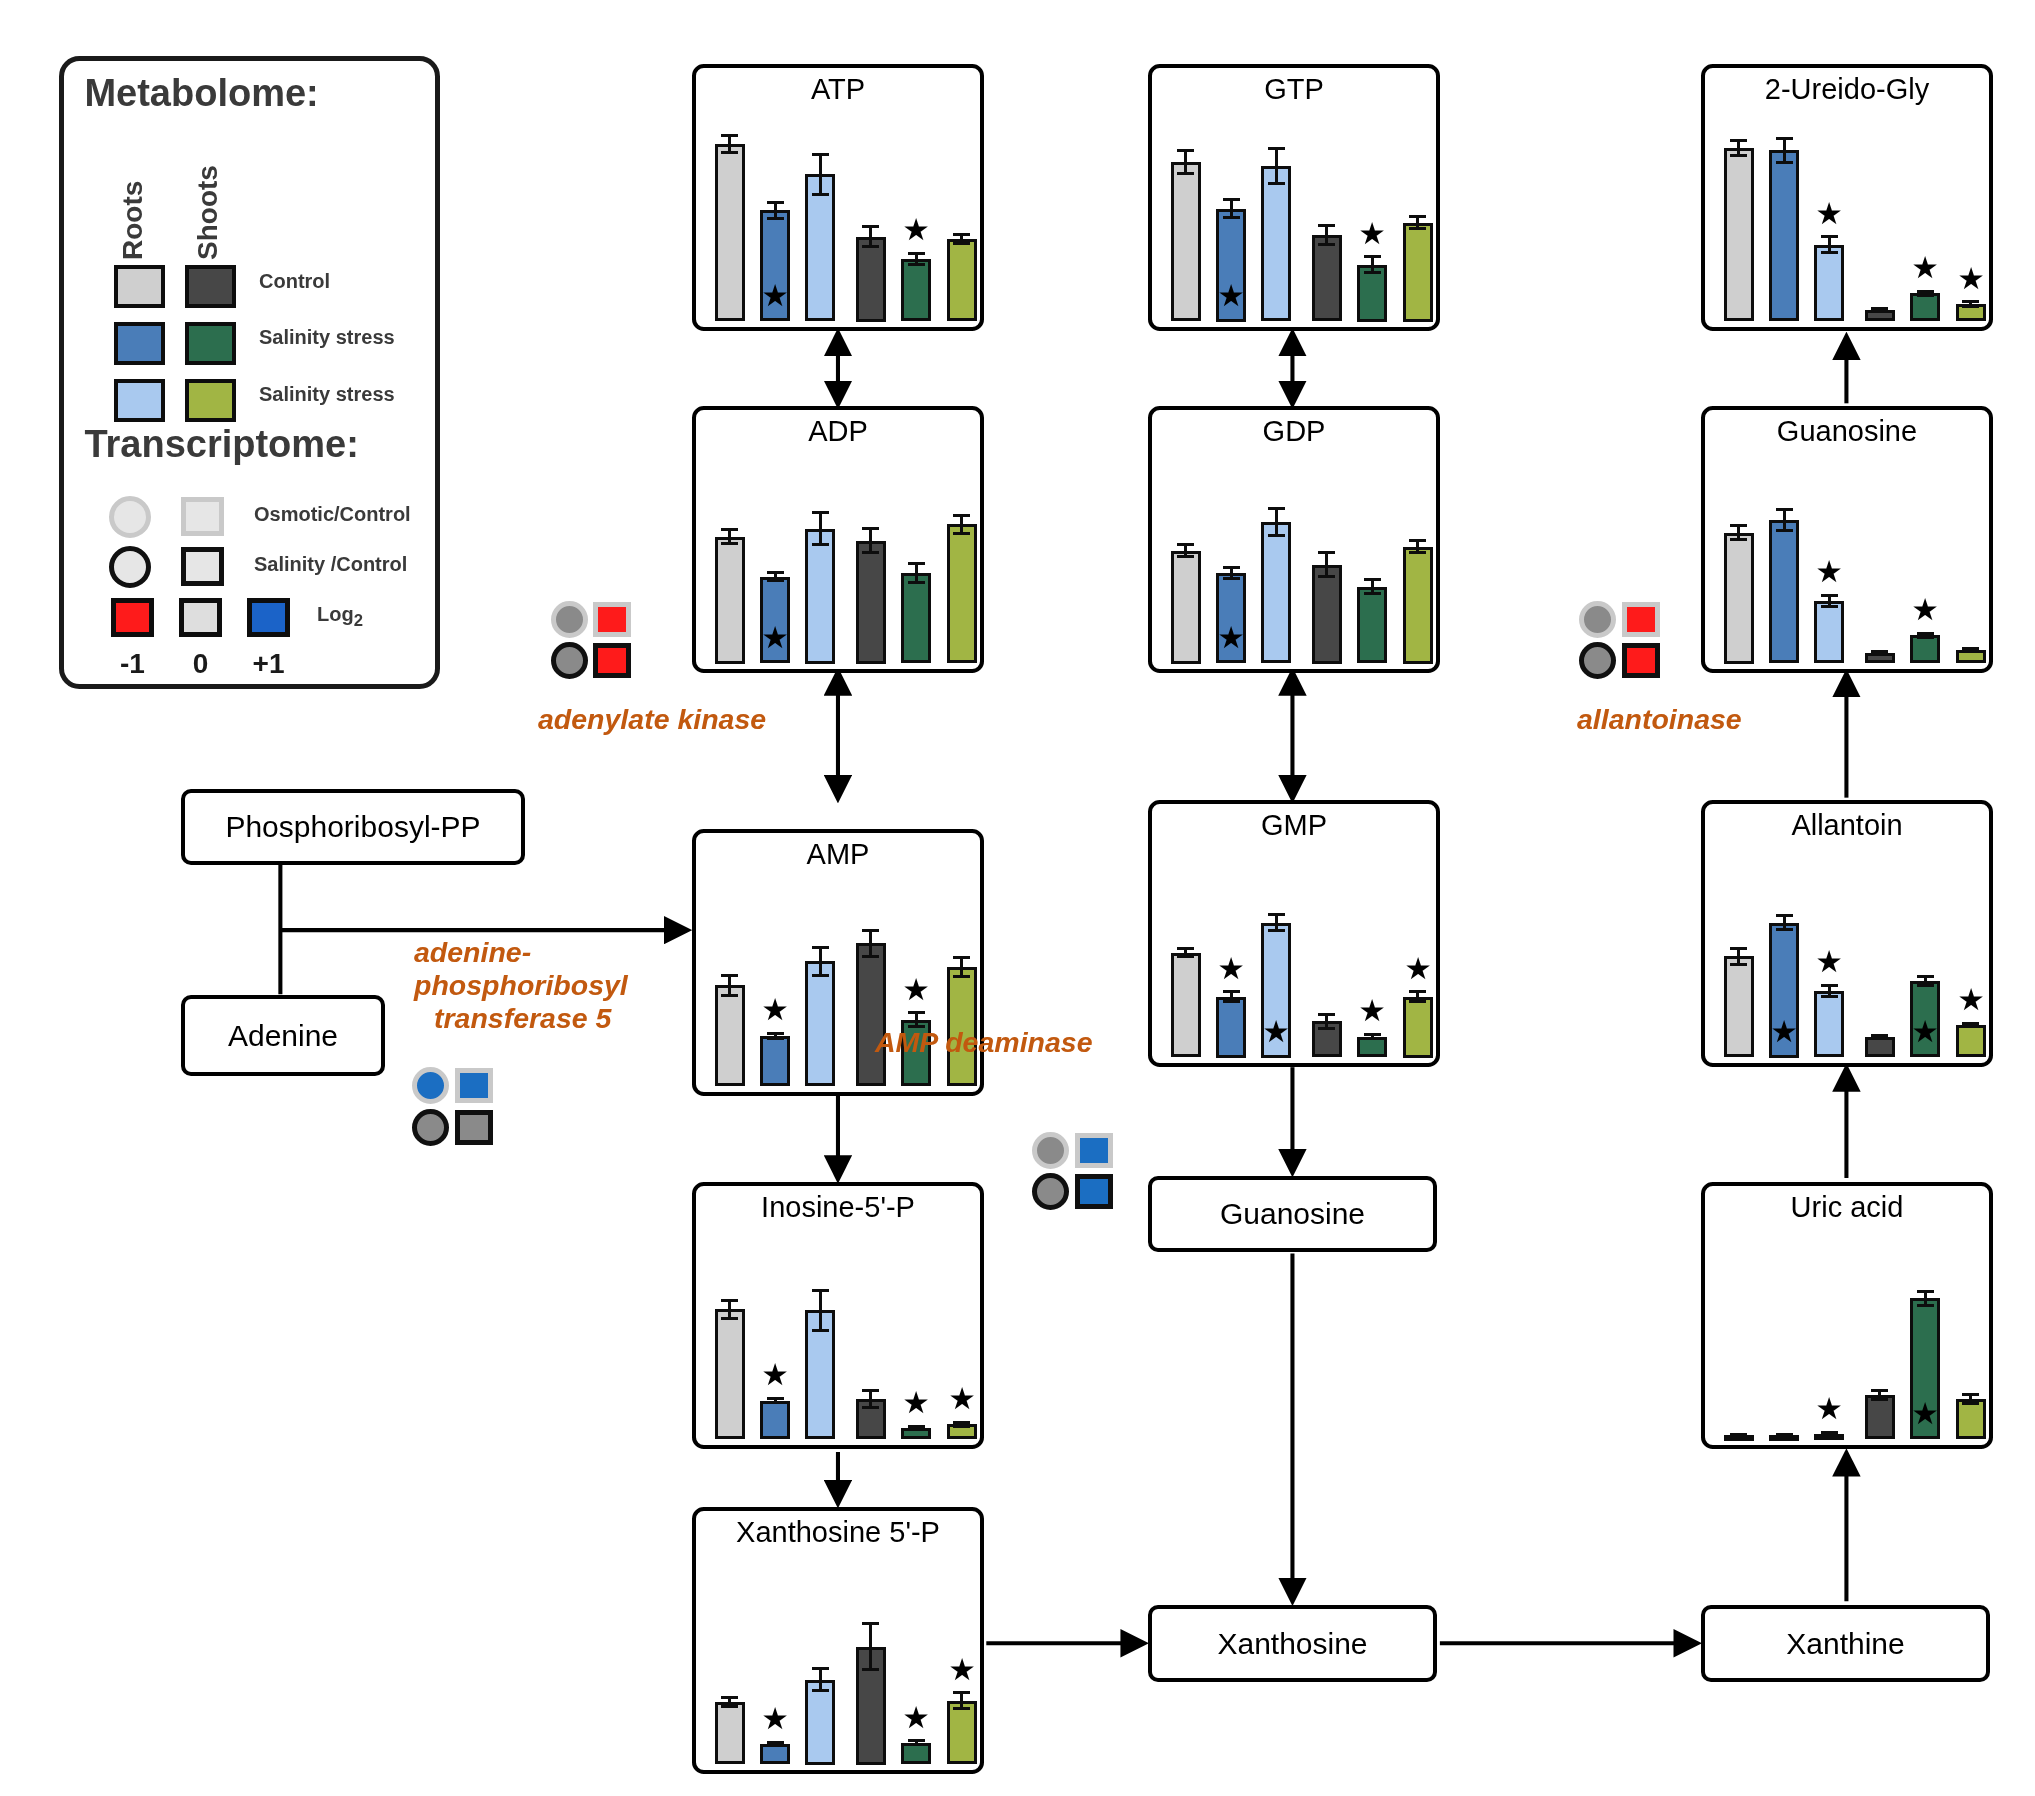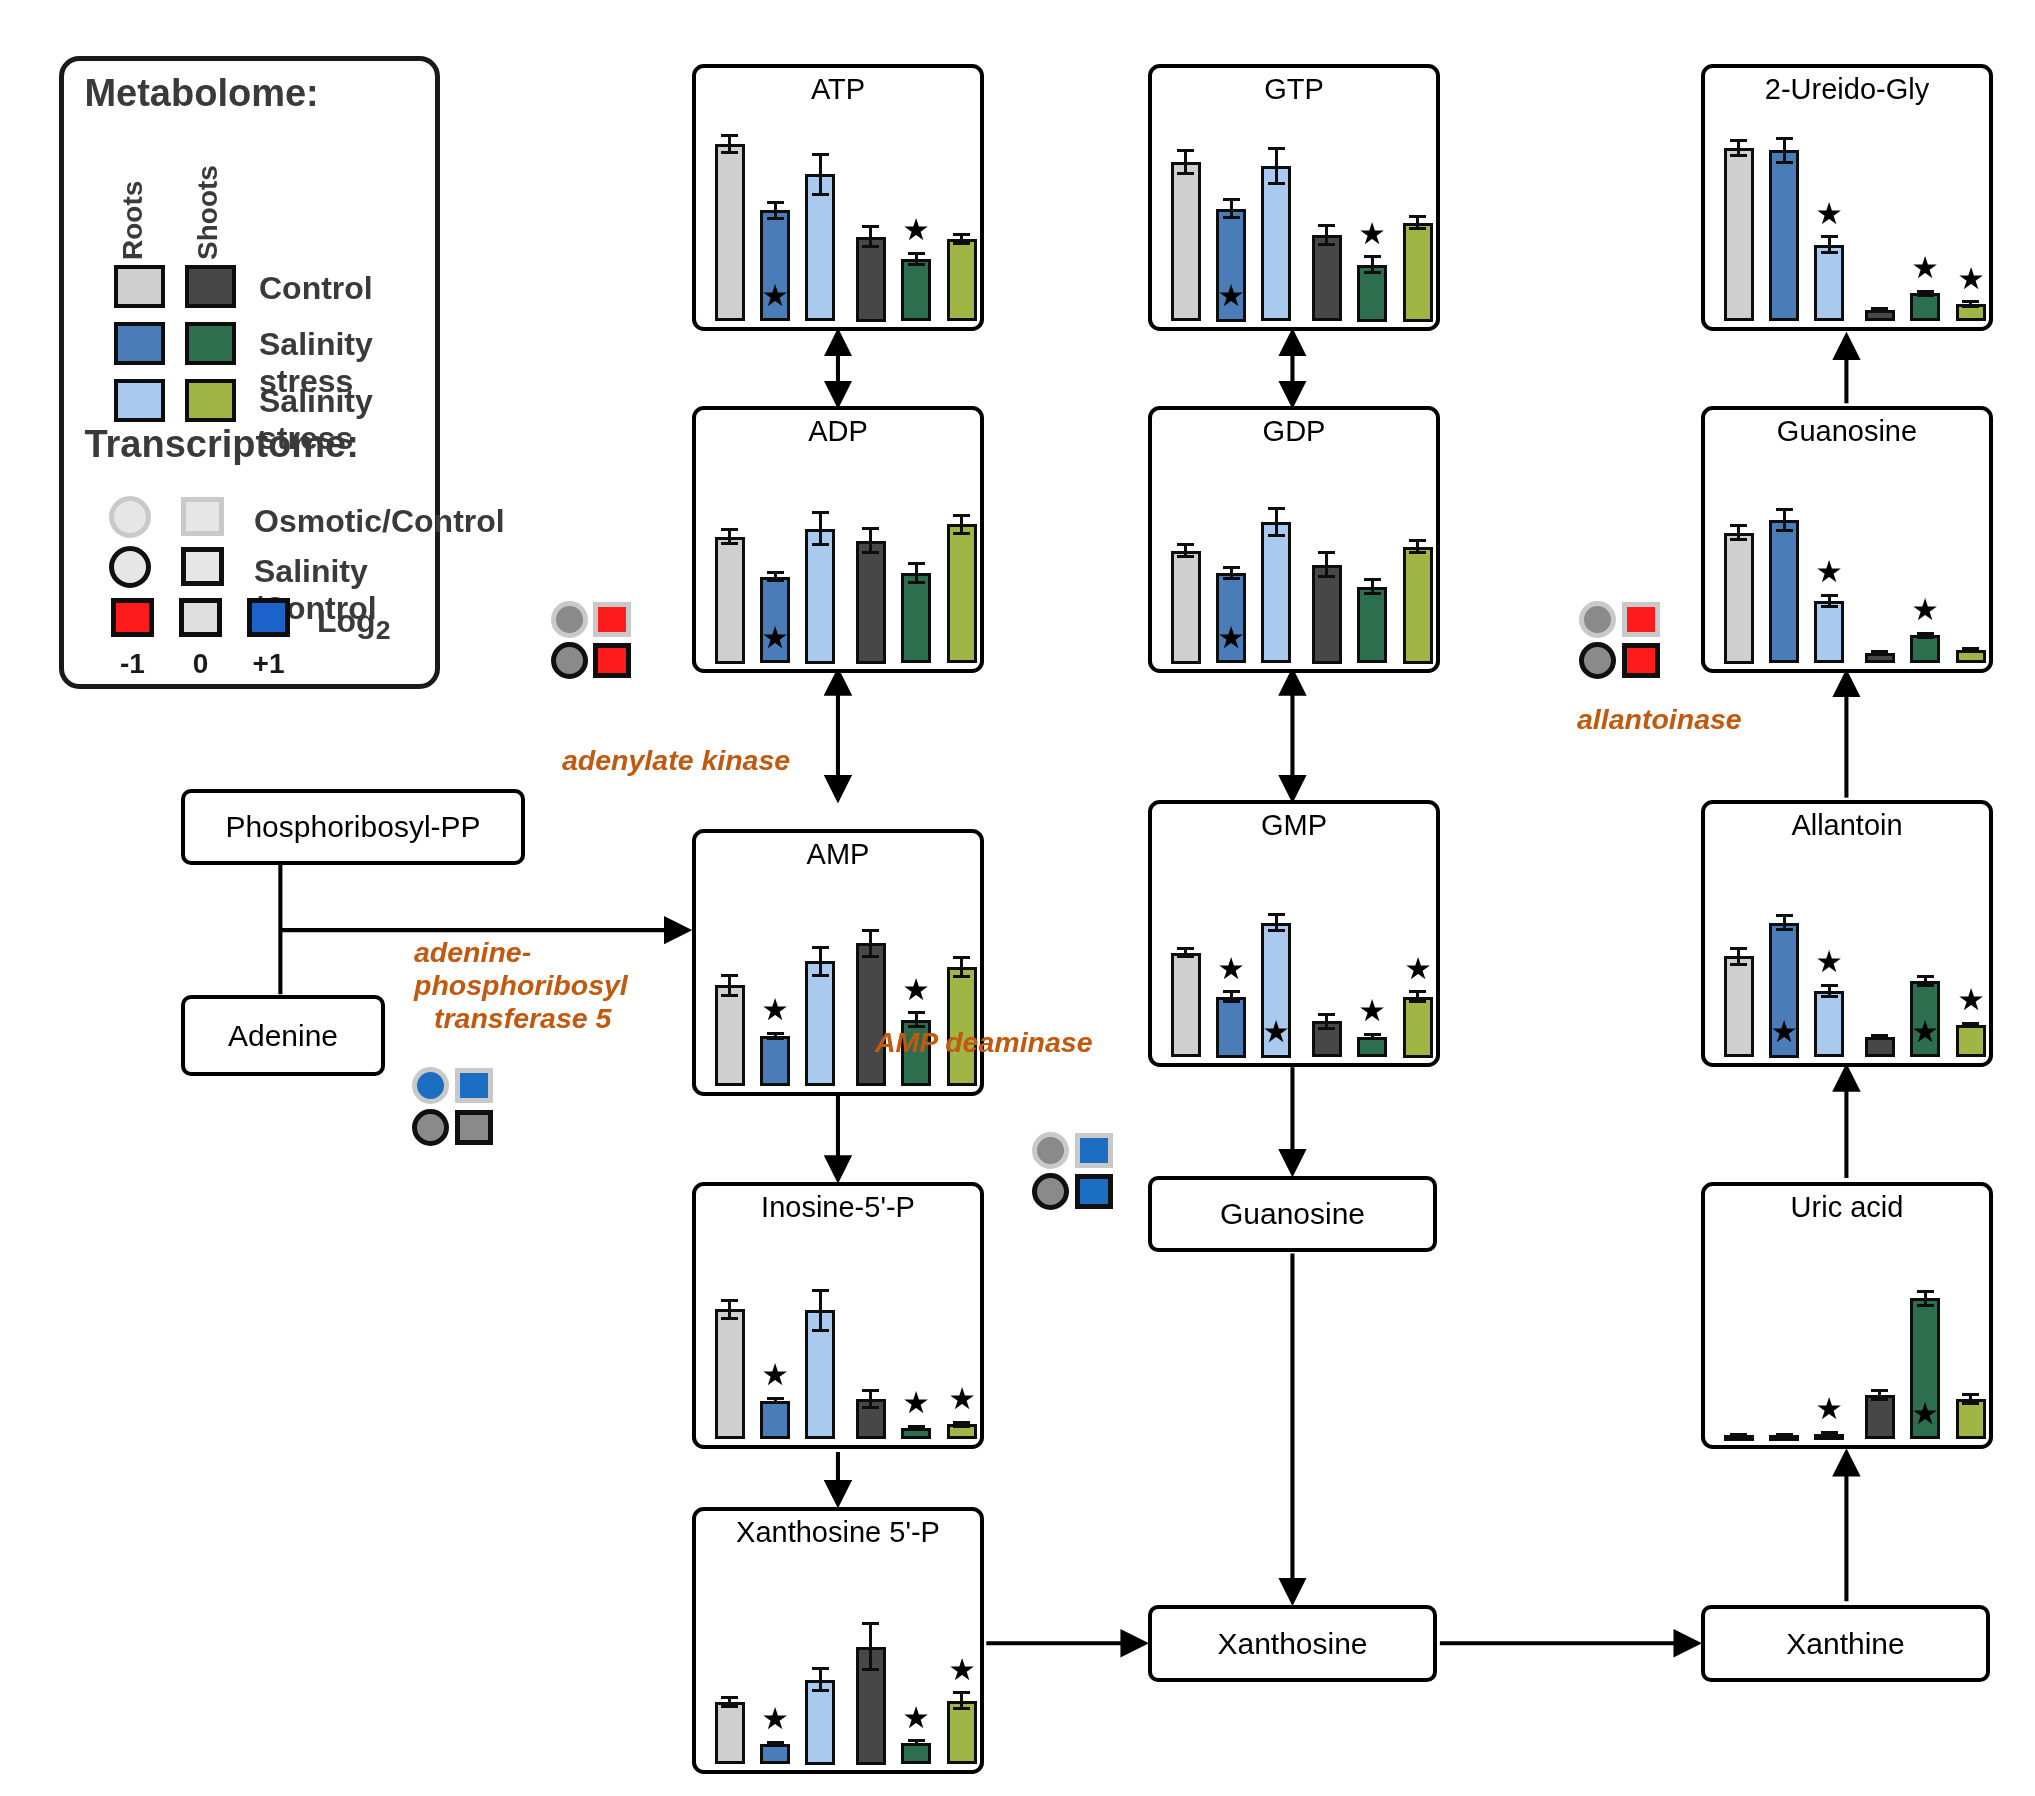--- a/index.html
+++ b/index.html
@@ -15,21 +15,21 @@
   .node{position:absolute;background:#fff;border:4.1px solid #000;border-radius:10px;box-sizing:border-box;
         display:flex;align-items:center;justify-content:center;font-size:30px;color:#000;z-index:2;}
   .enzyme-label{position:absolute;color:#c2590f;font-style:italic;font-weight:700;font-size:28.5px;line-height:33px;z-index:2;}
   .ticon{position:absolute;box-sizing:border-box;z-index:2;}
   .legend-panel{position:absolute;left:59px;top:56px;width:381px;height:633px;background:#fff;
                 border:5.9px solid #1a1a1a;border-radius:20.4px;box-sizing:border-box;z-index:2;}
   .lg-title{position:absolute;font-size:38px;font-weight:700;color:#3a3a3a;}
   .lg-vlabel{position:absolute;writing-mode:vertical-rl;transform:rotate(180deg);font-size:28px;font-weight:700;color:#3a3a3a;
              display:flex;align-items:center;}
   .lg-swatch{position:absolute;width:51px;height:43px;border:4.1px solid #0d0d0d;box-sizing:border-box;}
-  .lg-rowlabel{position:absolute;font-size:32px;font-weight:700;color:#3a3a3a;}
+  .lg-rowlabel{position:absolute;font-size:20px;font-weight:700;color:#3a3a3a;}
   .lg-circle{position:absolute;width:42px;height:42px;border-radius:50%;box-sizing:border-box;}
   .lg-square{position:absolute;width:43px;height:39px;box-sizing:border-box;}
   .lg-num{position:absolute;font-size:28px;font-weight:700;color:#1a1a1a;width:41px;text-align:center;}
 </style>
 </head>
 <body>
 
 <div id="diagram">
 
   <svg id="arrow-layer" width="2035" height="1797" viewBox="0 0 4500 3972">
@@ -459,21 +459,21 @@
       </div>
       <div class="node" style="left: 1148px; top: 1176px; width: 289px; height: 76px;">
         <span>Guanosine</span>
       </div>
       <div class="node" style="left: 1148px; top: 1605px; width: 289px; height: 77px;">
         <span>Xanthosine</span>
       </div>
       <div class="node" style="left: 1701px; top: 1605px; width: 289px; height: 77px;">
         <span>Xanthine</span>
       </div>
-      <div class="enzyme-label" style="left: 562px; top: 703px; margin-top: 41px;">
+      <div class="enzyme-label" style="left: 538px; top: 703px;">
         <span style="display: block;">adenylate kinase</span>
       </div>
       <div class="ticon" style="left: 551px; top: 601px; width: 37px; height: 37px; border-radius: 50%; border: 5.4px solid rgb(201, 201, 201); background: rgb(138, 138, 138);"></div>
       <div class="ticon" style="left: 593px; top: 602px; width: 38px; height: 35px; border: 5.4px solid rgb(201, 201, 201); background: rgb(254, 27, 27);"></div>
       <div class="ticon" style="left: 551px; top: 642px; width: 37px; height: 37px; border-radius: 50%; border: 5.4px solid rgb(16, 16, 16); background: rgb(138, 138, 138);"></div>
       <div class="ticon" style="left: 593px; top: 643px; width: 38px; height: 35px; border: 5.4px solid rgb(16, 16, 16); background: rgb(254, 27, 27);"></div>
       <div class="enzyme-label" style="left: 414px; top: 936px;">
         <span style="display: block;">adenine-</span>
         <span style="display: block;">phosphoribosyl</span>
         <span style="display: block; margin-left: 20px;">transferase 5</span>

